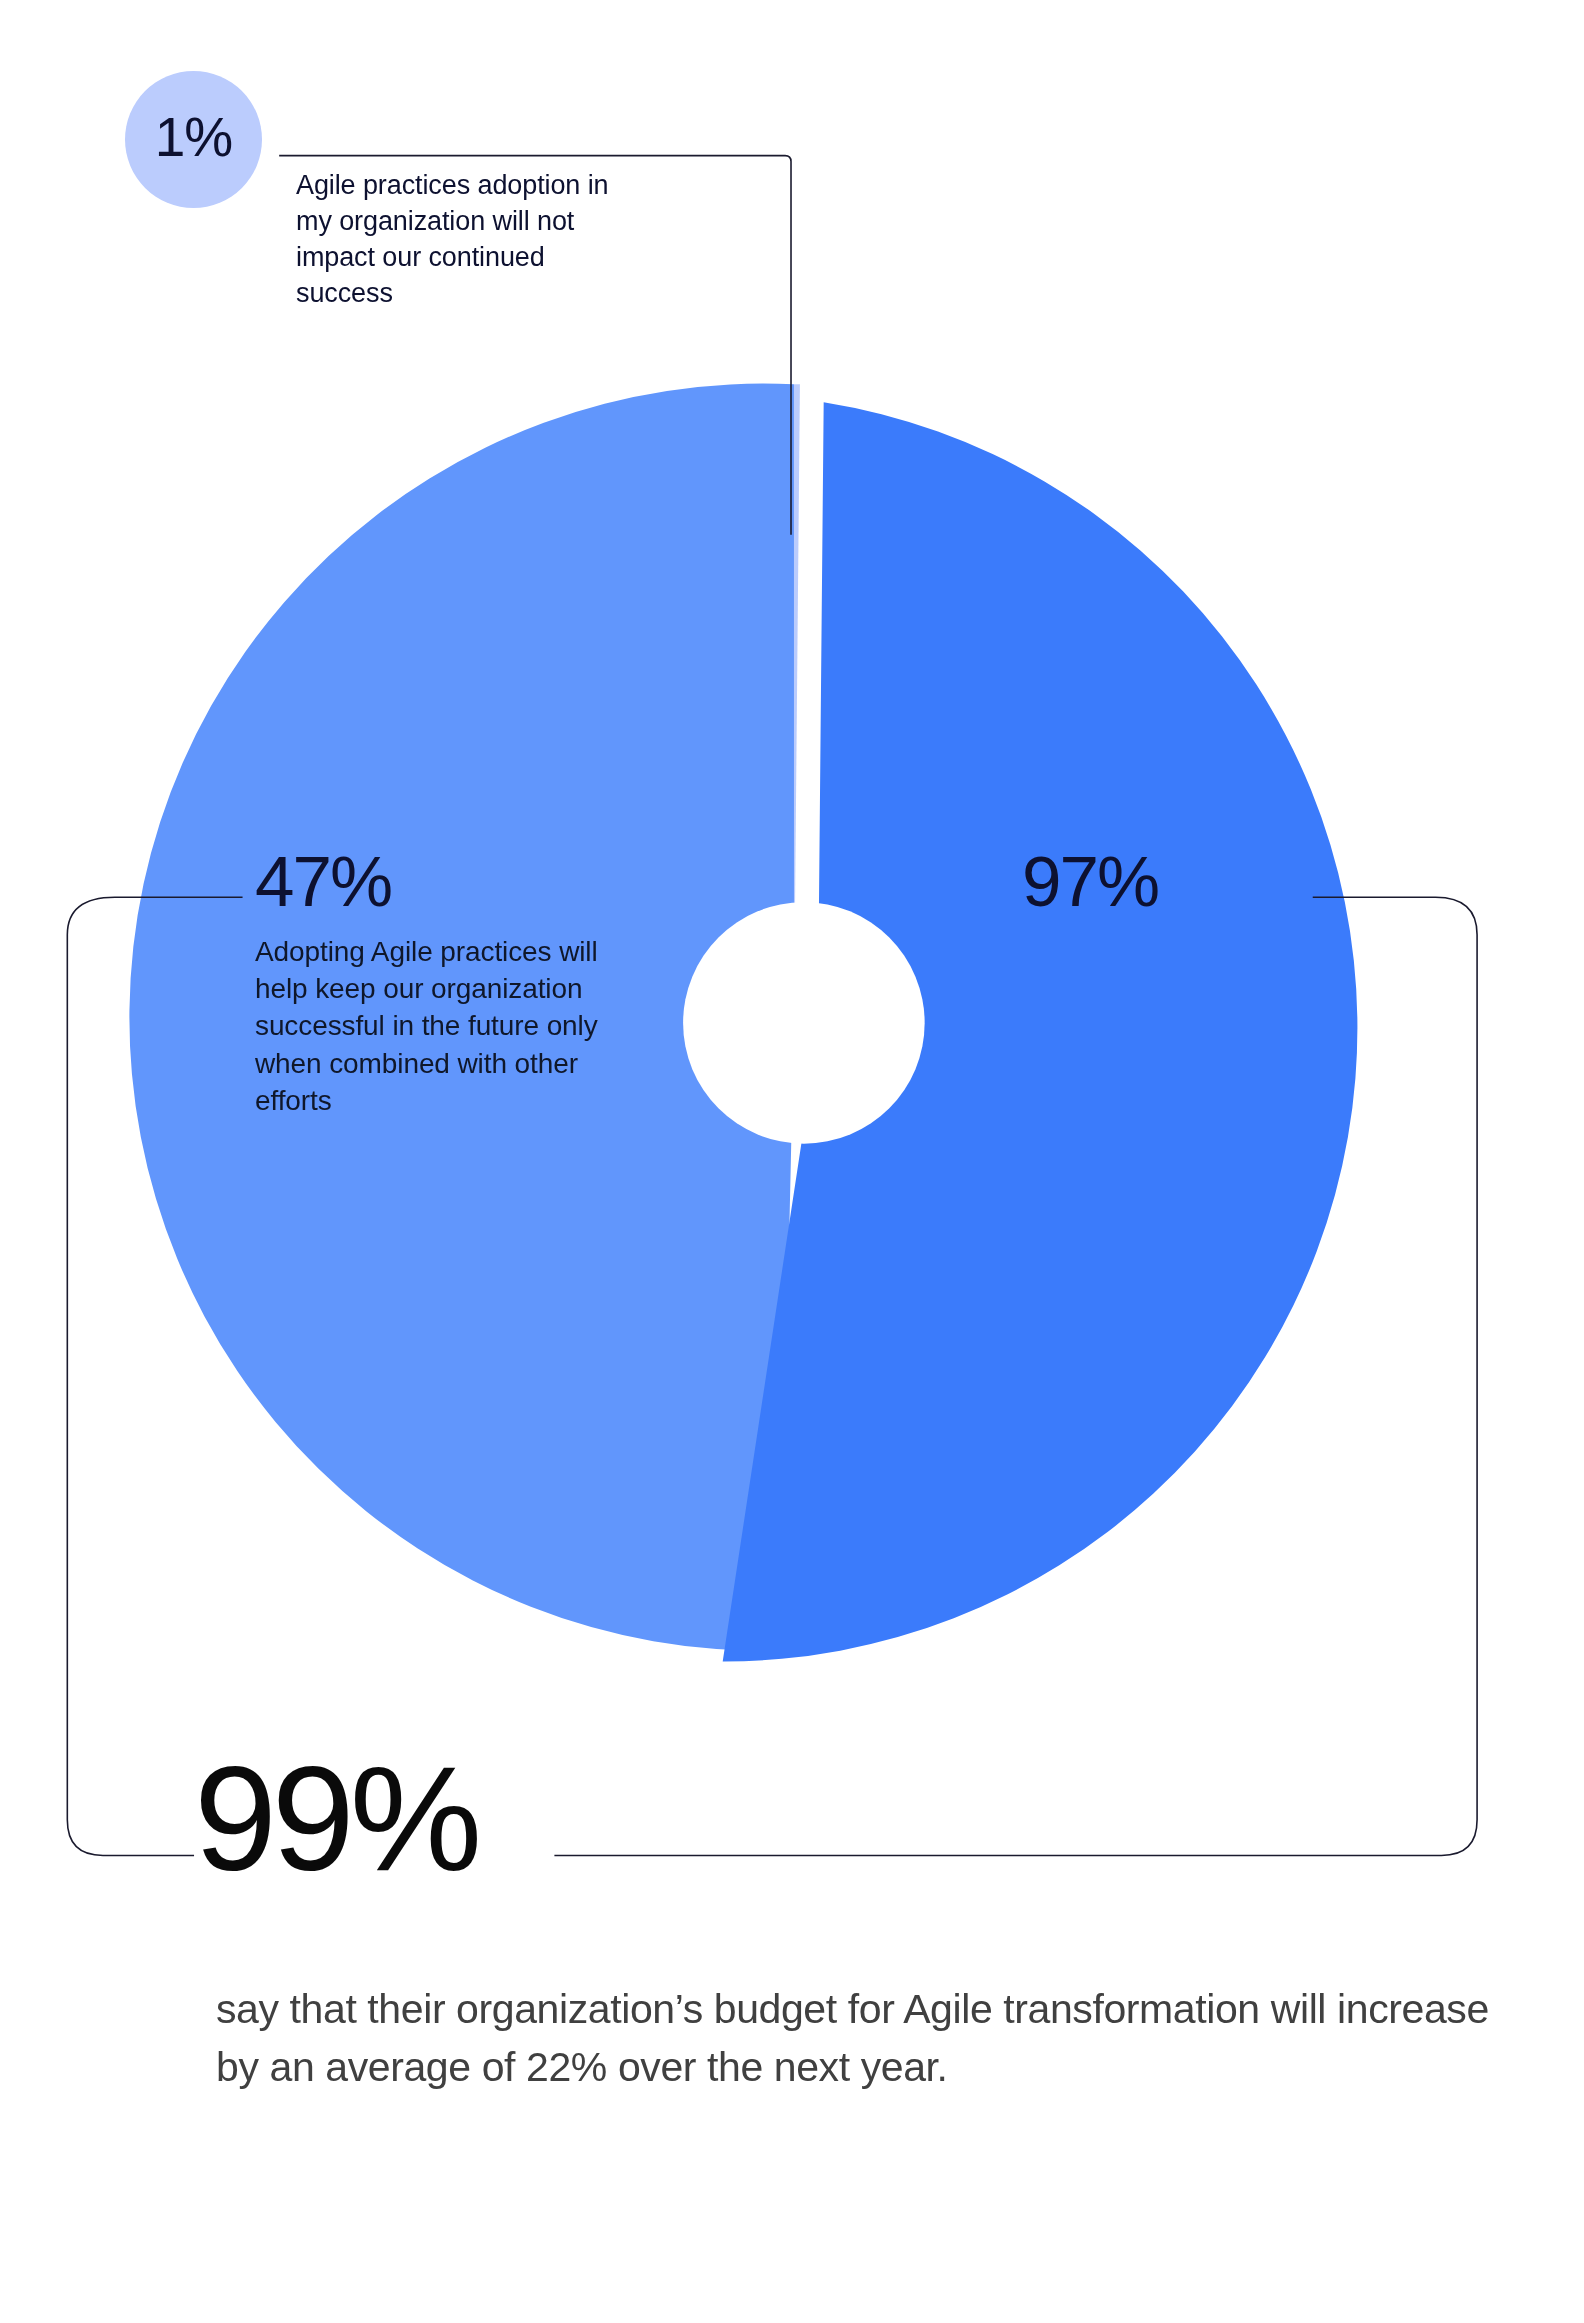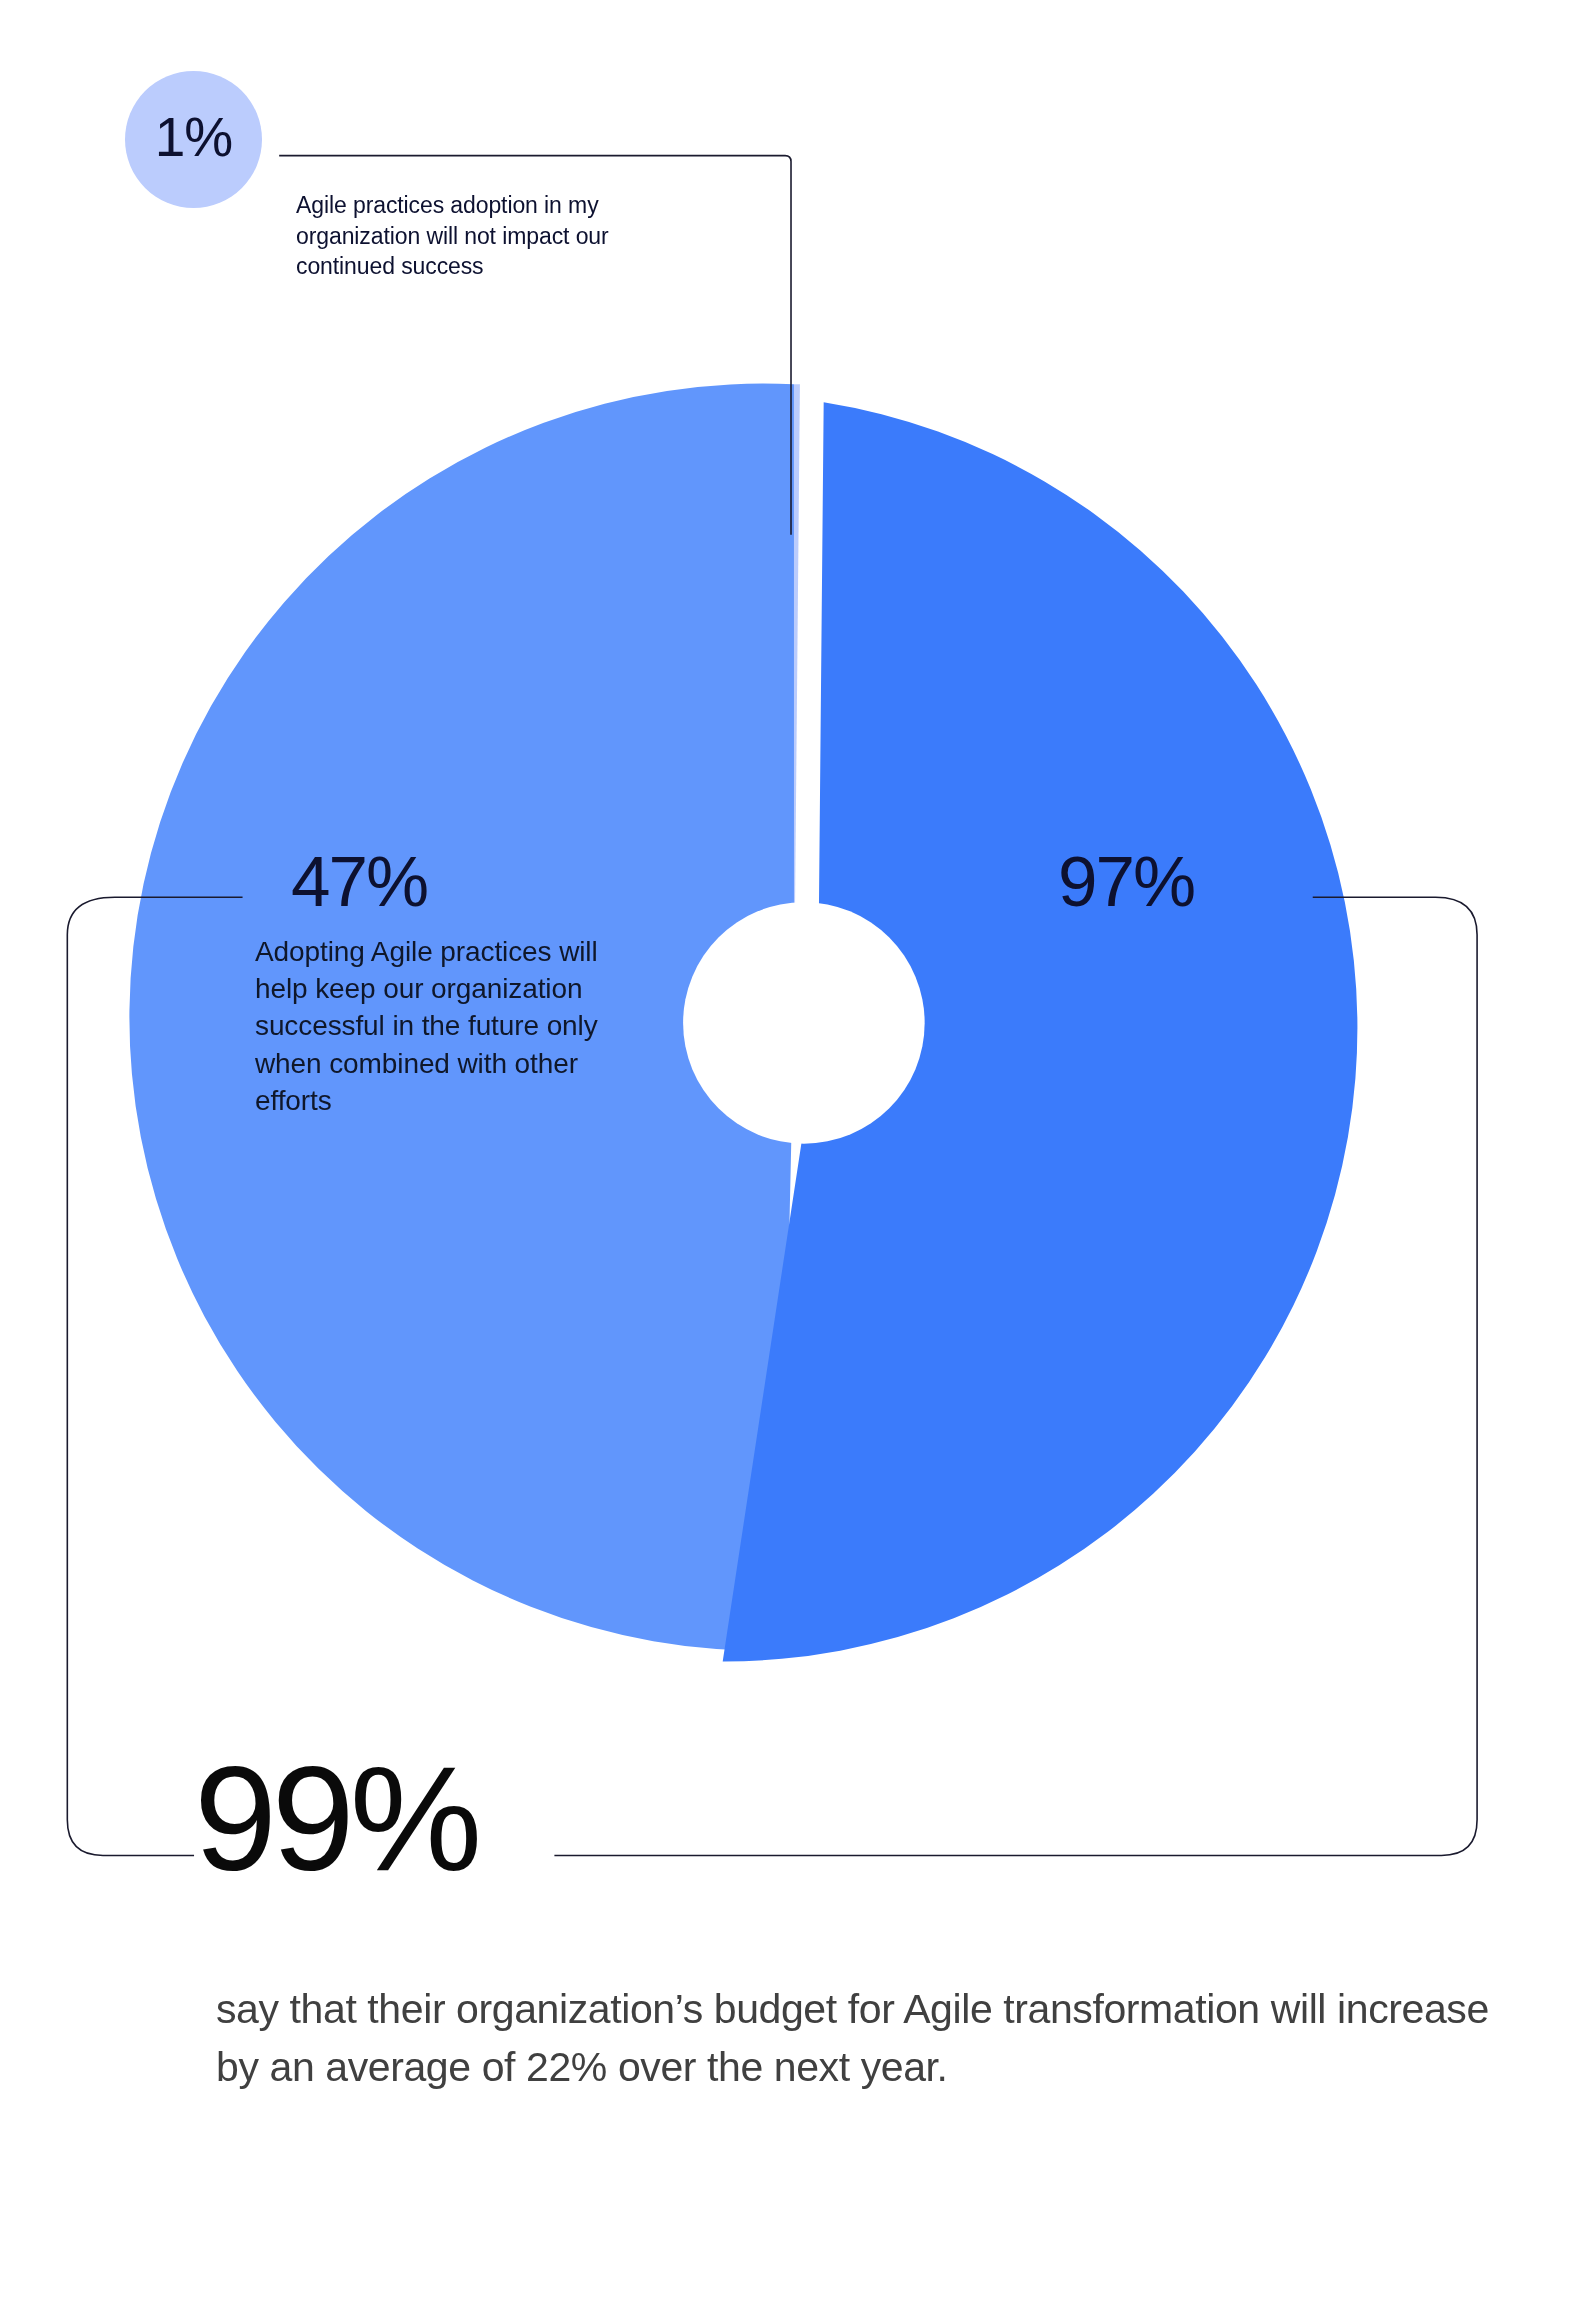--- a/index.html
+++ b/index.html
@@ -23,33 +23,32 @@
   .badge-1 .num {
     font-size:55px; font-weight:400; letter-spacing:-1px; color:#0d1130; line-height:1;
     transform:translateY(-2px);
   }
 
   
   .callout-top {
     position:absolute; left:296px; top:168px; width:327px;
   }
   .callout-top .body {
-    font-size:23px; line-height:1.33; letter-spacing:-0.1px; color:#0d1130;margin-top:22px;
+    font-size:27px; line-height:1.33; letter-spacing:-0.1px; color:#0d1130;
   }
 
   .callout-left {
     position:absolute; left:255px; top:846px; width:396px;
   }
   .callout-right {
     position:absolute; left:1022px; top:846px; width:426px;
   }
   .big-pct {
     font-size:71px; font-weight:400; line-height:1; letter-spacing:-2px; color:#0d1130;
     margin-bottom:16px;
-    margin-left:36px;
   }
   .callout-left .body, .callout-right .body {
     font-size:28px; line-height:1.33; letter-spacing:-0.1px; color:#0f172a;
   }
 
   
   .bottom-num {
     position:absolute; left:194px; top:1744px;
     font-size:149px; font-weight:400; line-height:1; letter-spacing:-5px; color:#0a0a0a;
   }

